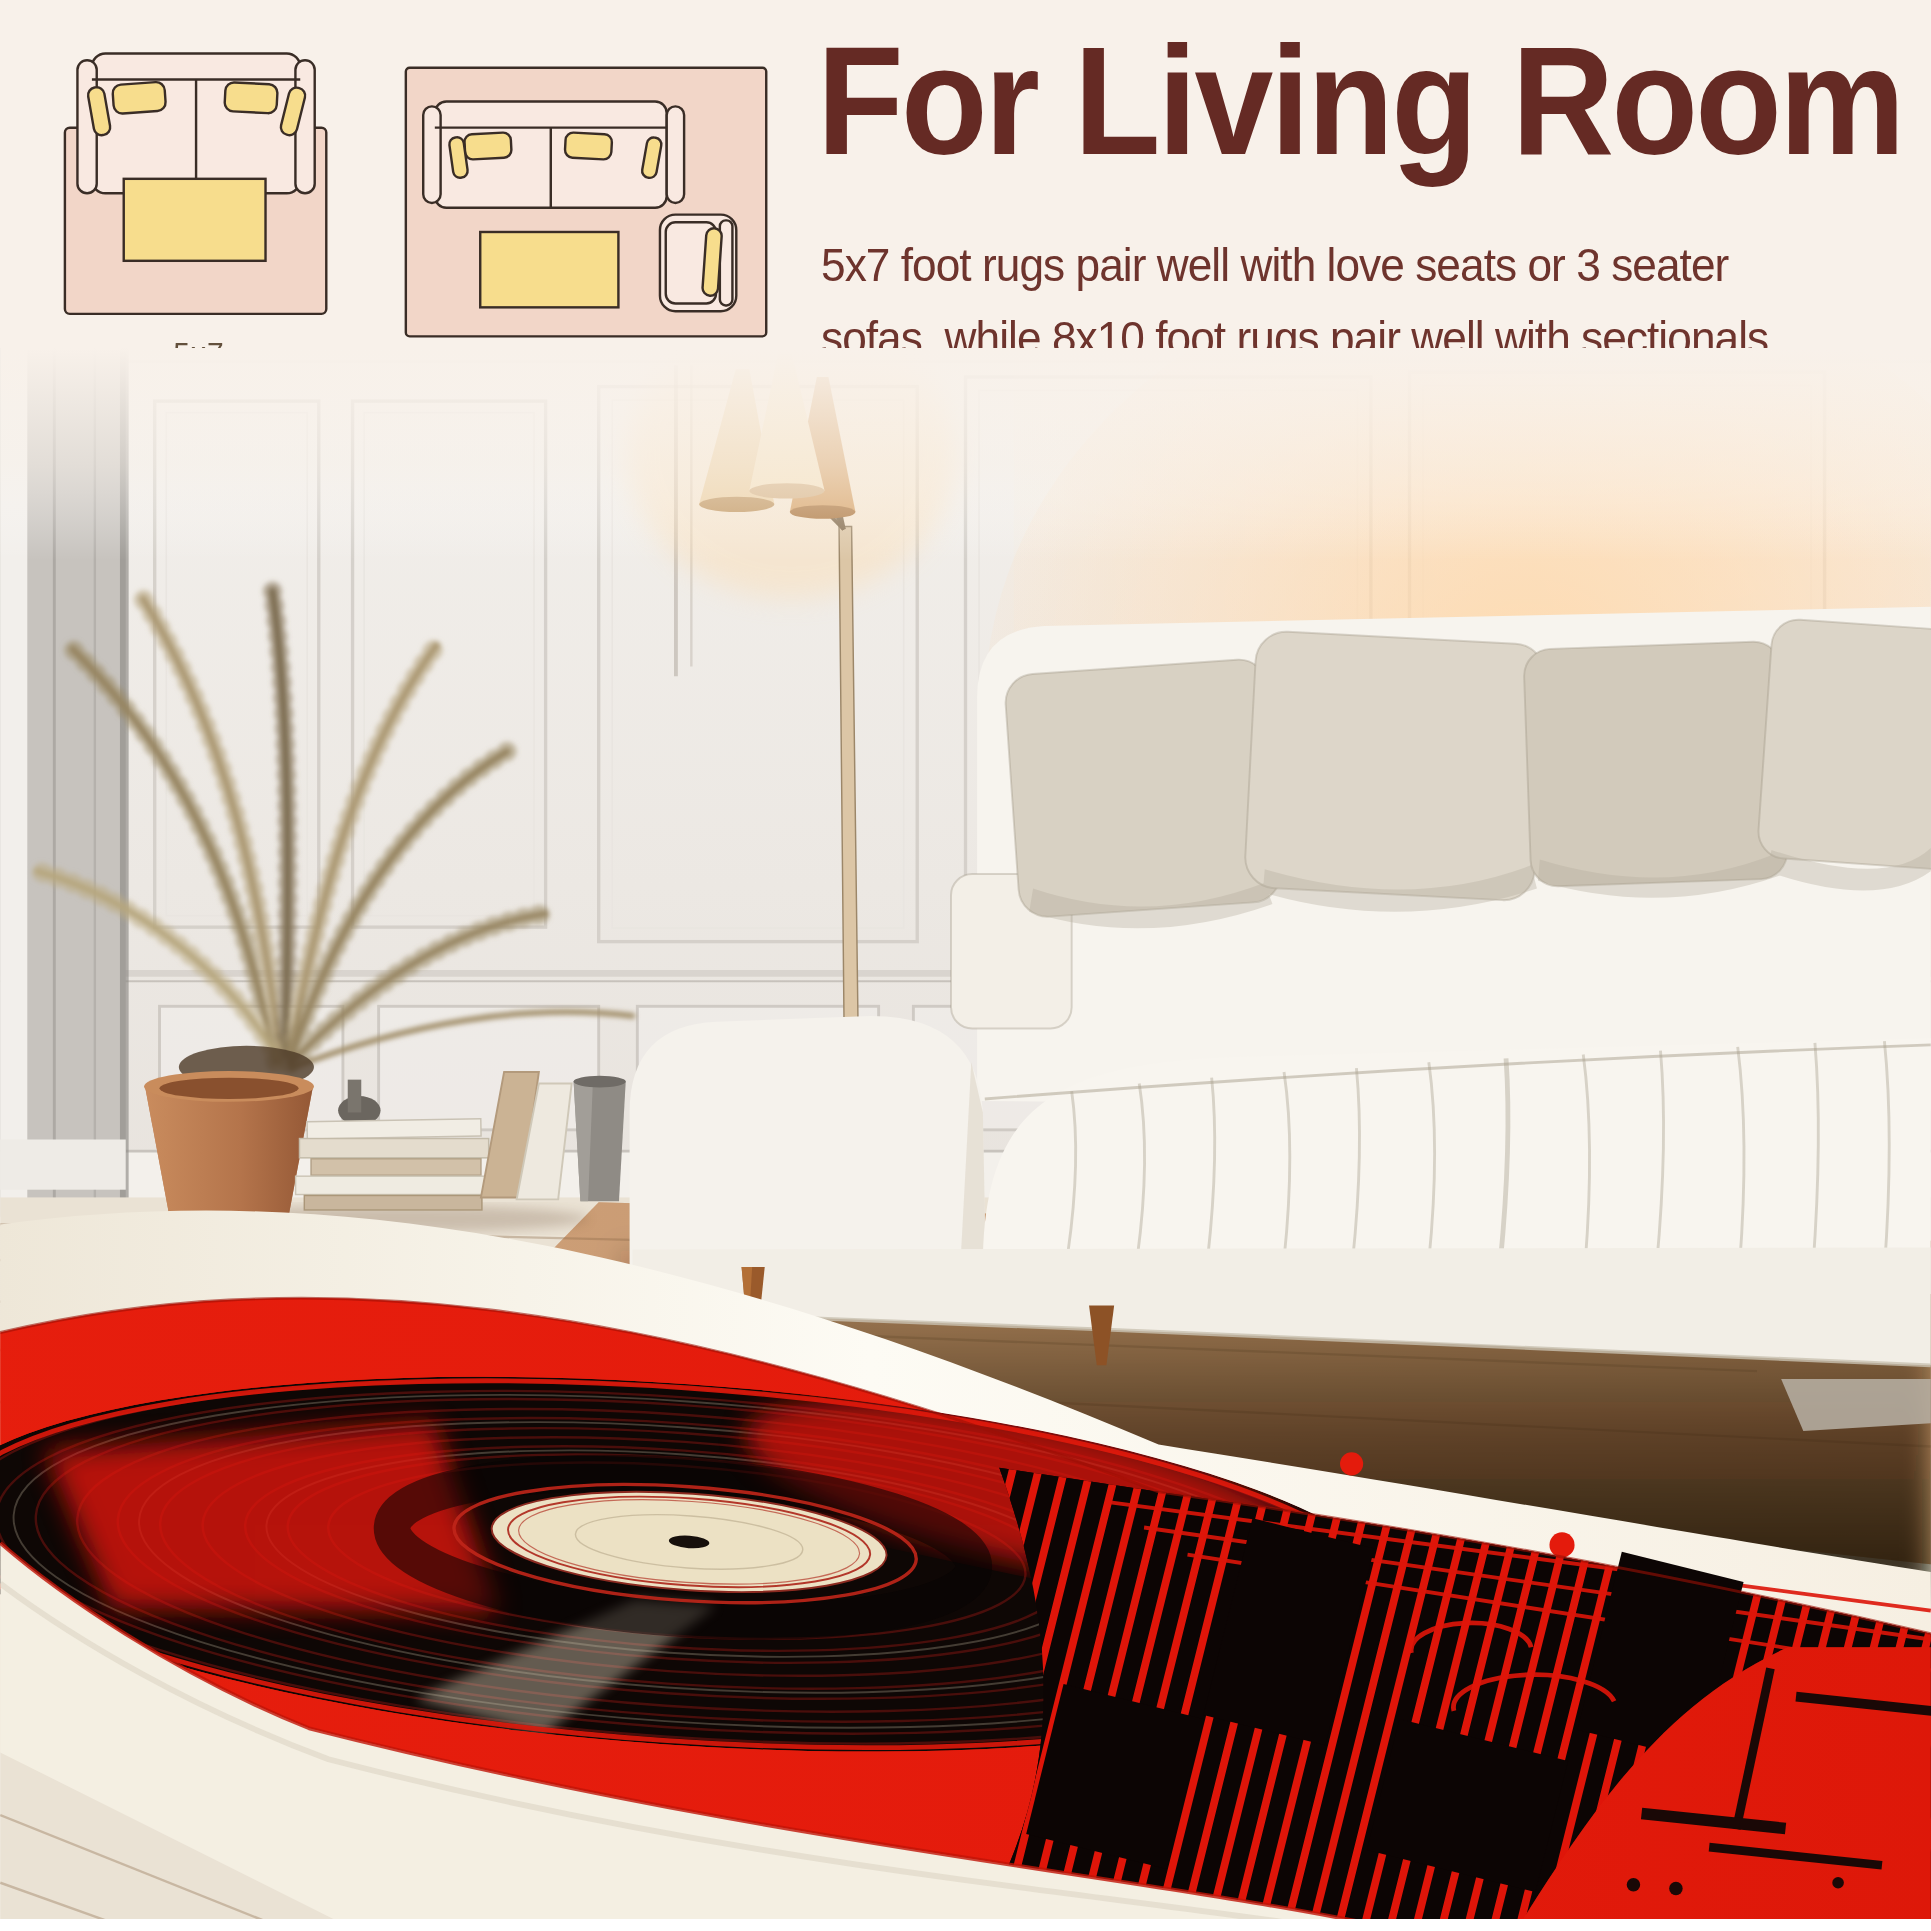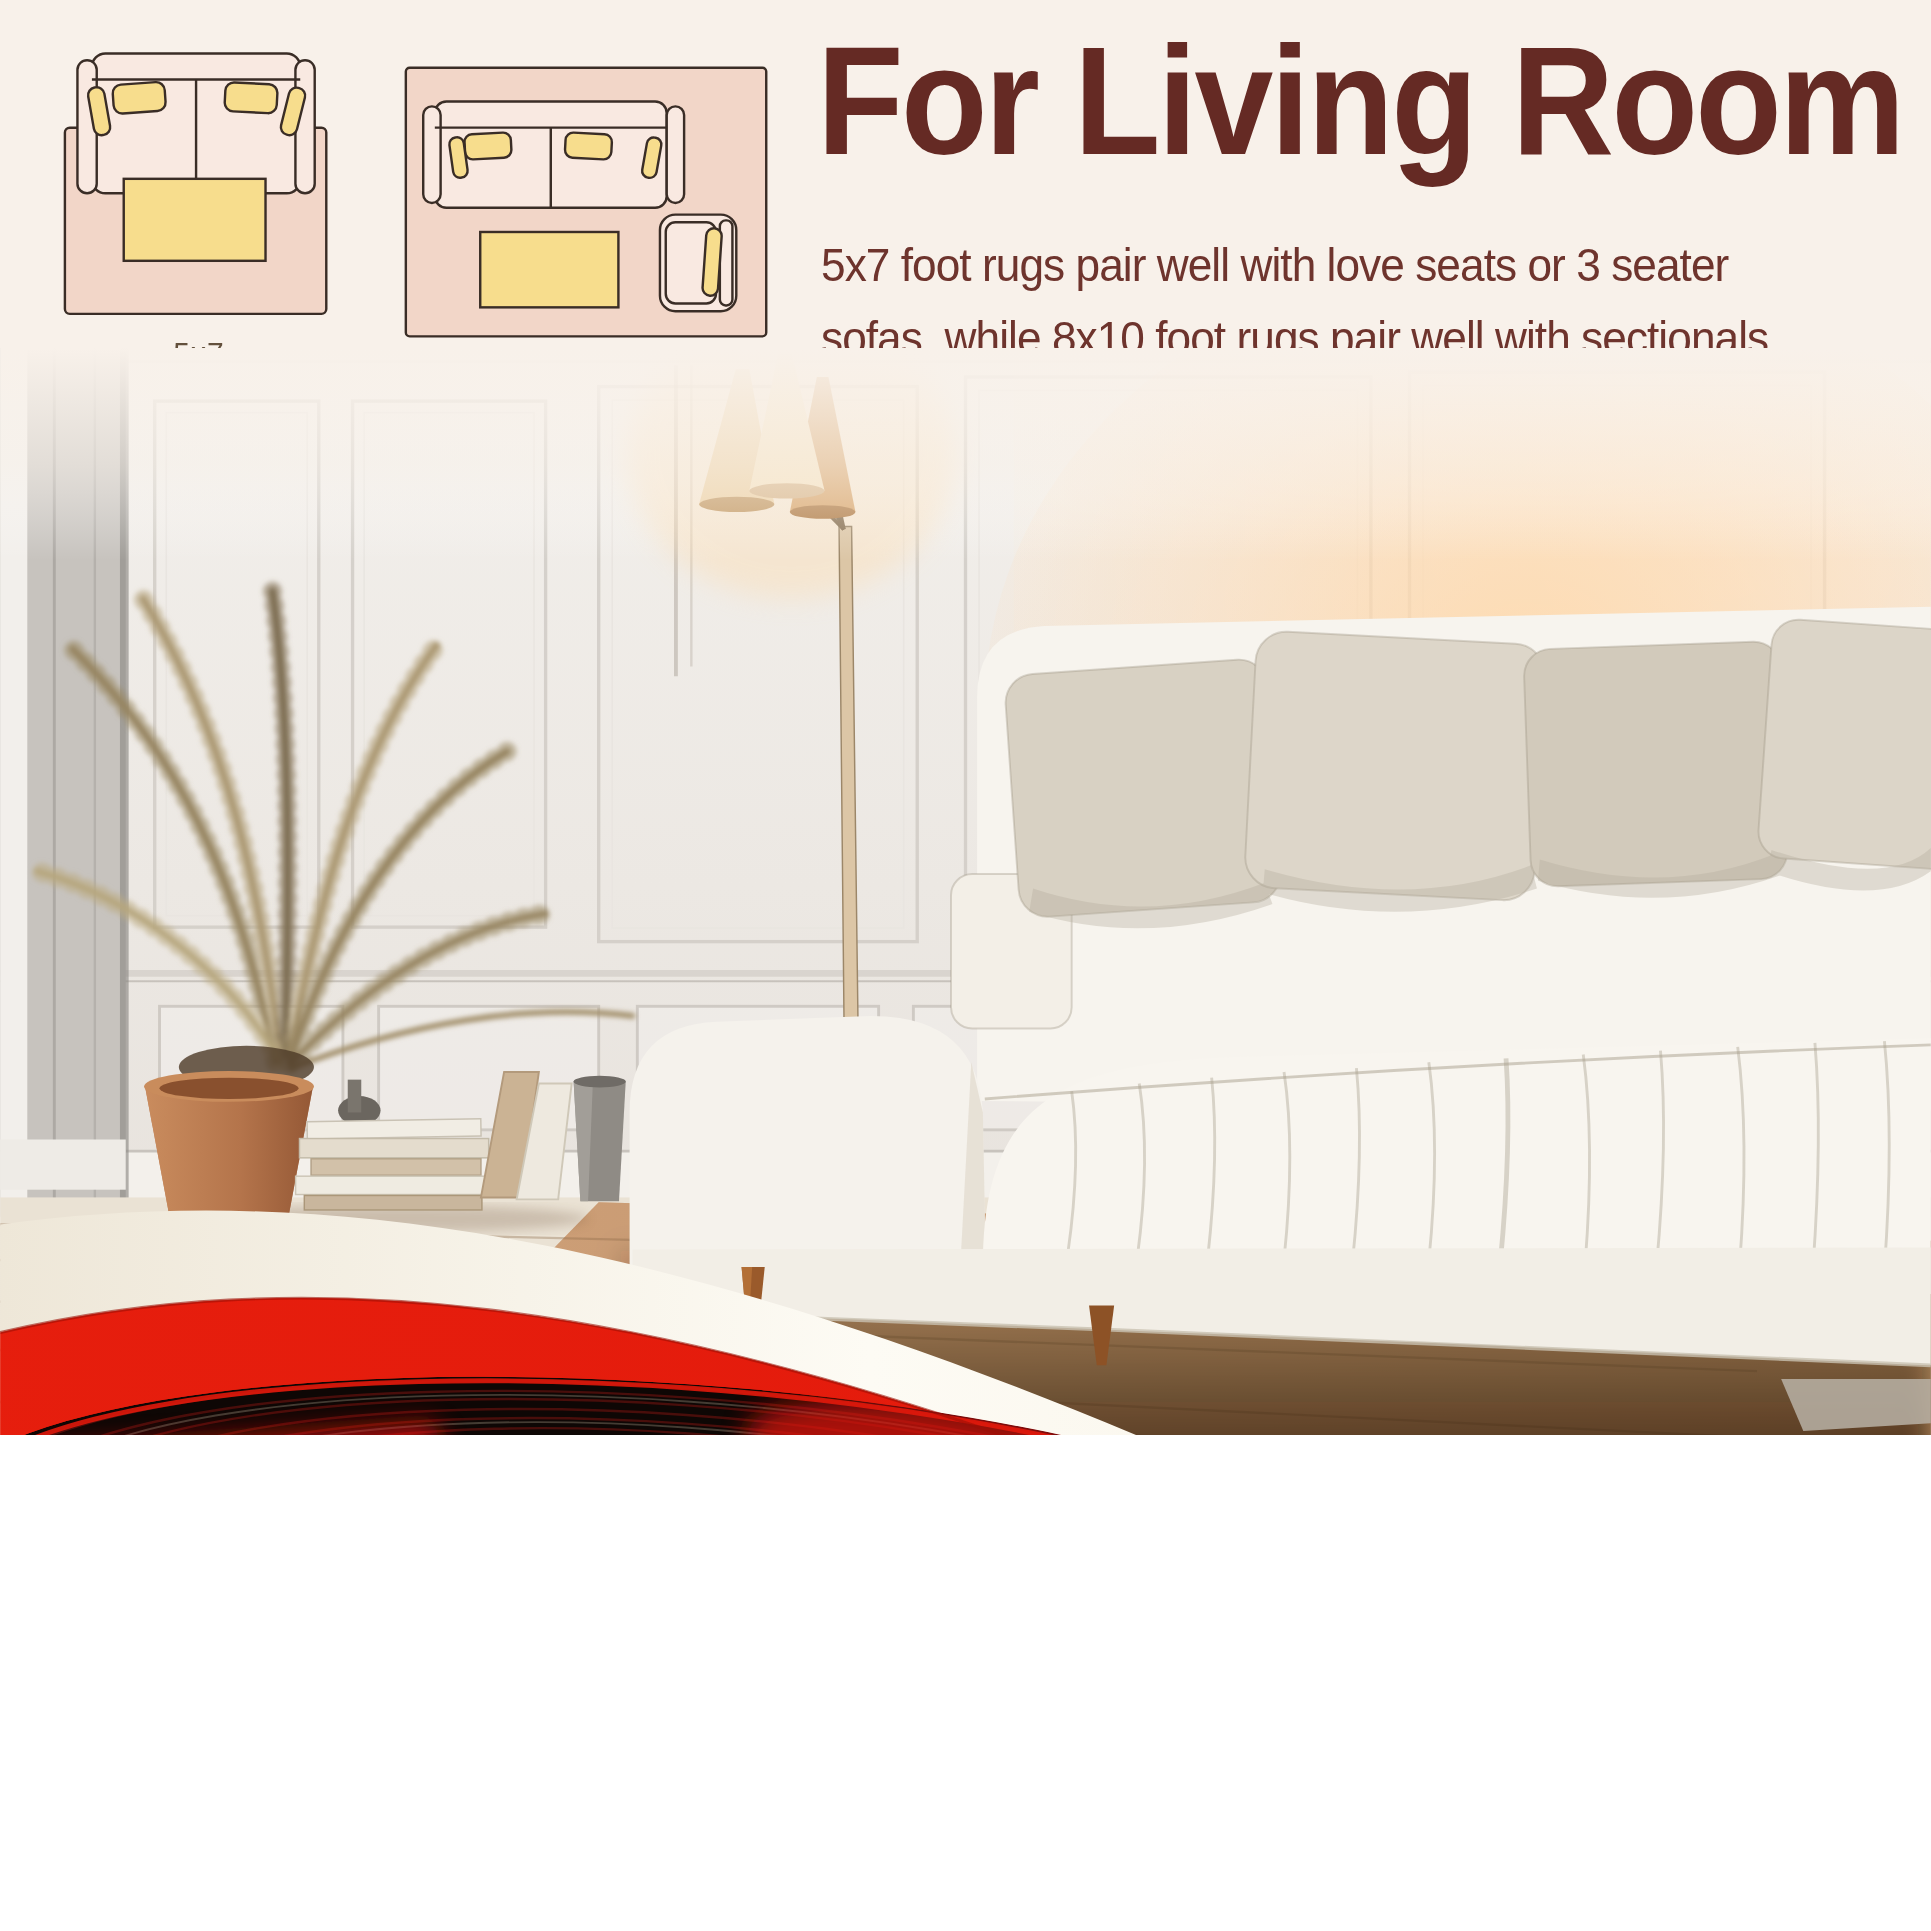--- a/index.html
+++ b/index.html
@@ -1,17 +1,17 @@
 <!DOCTYPE html>
 <html><head>
 <meta charset="utf-8">
 <style>
   html,body{margin:0;padding:0;background:#ffffff;}
   .canvas{
-    position:relative;width:1931px;height:1435px;overflow:hidden;
+    position:relative;width:1931px;height:1919px;overflow:hidden;
     background:#f8f1ea;font-family:"Liberation Sans",sans-serif;
   }
   
   .hdr-title{
     position:absolute;left:817px;top:21px;margin:0;
     font-size:154px;font-weight:bold;letter-spacing:-2.9px;line-height:1.05;
     color:#652a24;transform:scaleX(.92);transform-origin:left top;white-space:nowrap;
   }
   .hdr-desc{
     position:absolute;left:821px;top:228px;margin:0;

